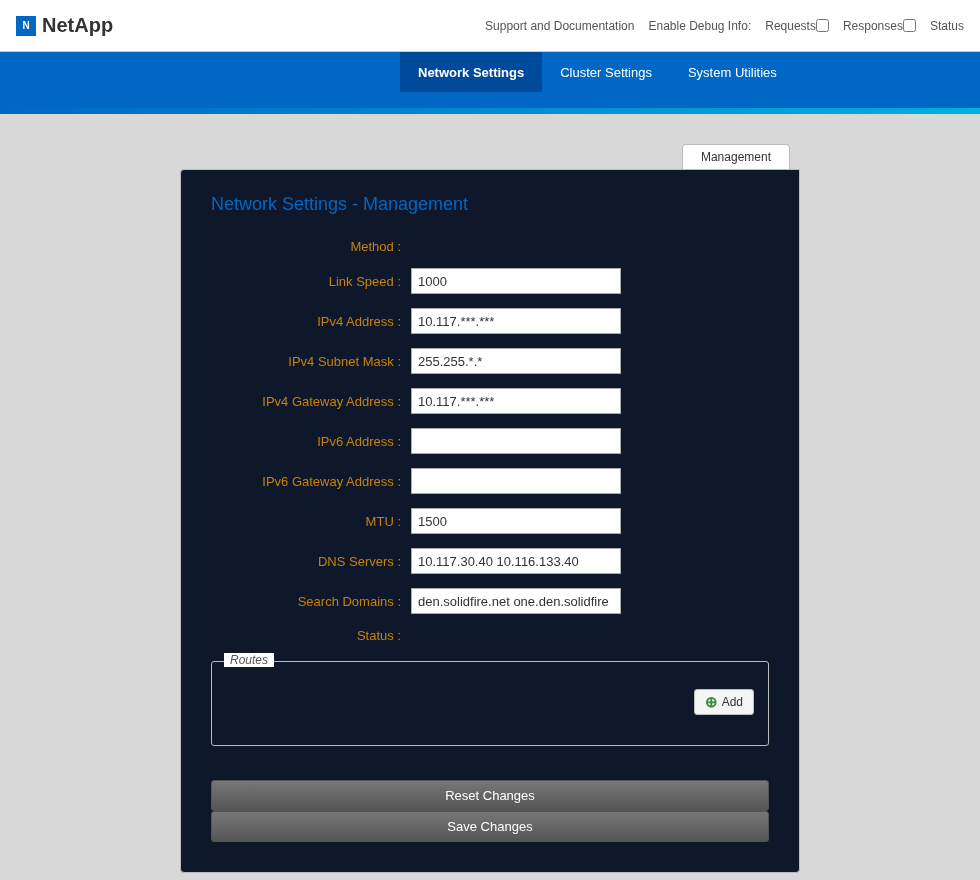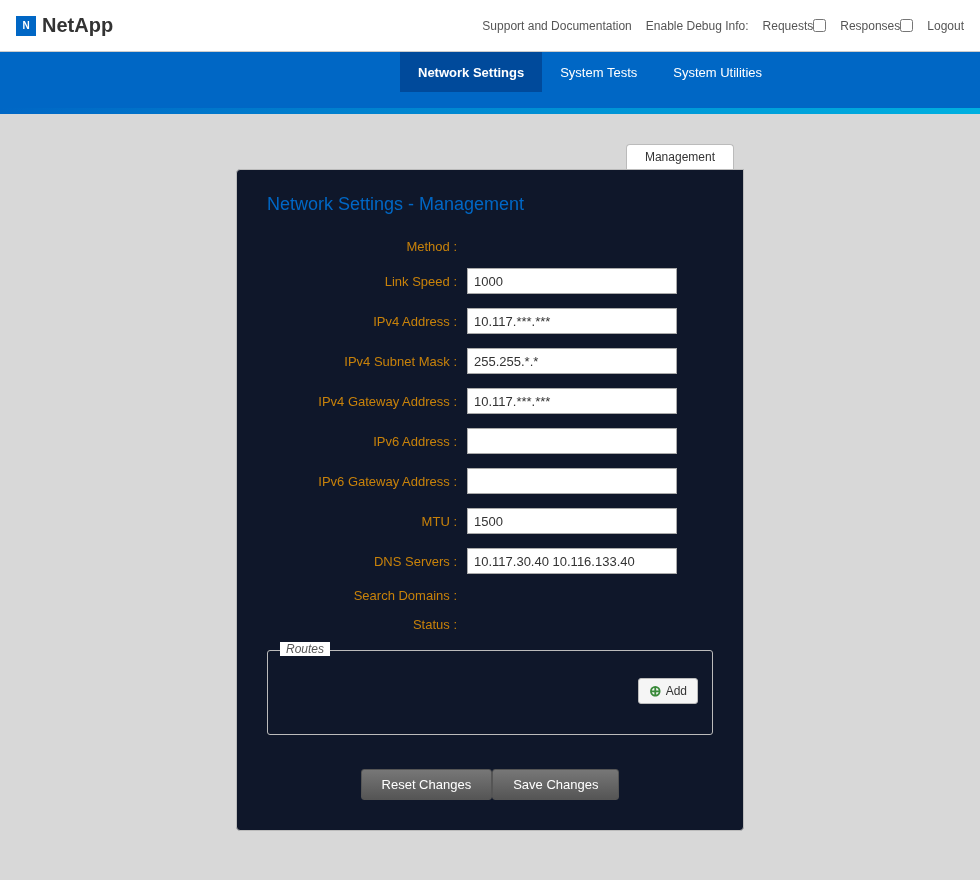--- a/index.html
+++ b/index.html
@@ -91,21 +91,21 @@
 
     
     .main-content {
       padding: 30px 20px;
       display: flex;
       justify-content: center;
     }
 
     
     .card-wrapper {
-      width: 508px;
+      width: 620px;
       position: relative;
     }
 
     .tab-row {
       display: flex;
       justify-content: flex-end;
       padding-right: 10px;
     }
 
     .tab-label {
@@ -215,20 +215,21 @@
       font-size: 15px;
       font-weight: bold;
     }
 
     
     .action-row {
       display: flex;
       justify-content: center;
       gap: 0;
       margin-top: 10px;
+      flex-direction: column;
     }
     .btn {
       padding: 7px 20px;
       border: 1px solid #555;
       border-radius: 3px;
       background: linear-gradient(to bottom, #777, #555);
       color: #fff;
       font-size: 13px;
       cursor: pointer;
     }
@@ -247,27 +248,27 @@
     <a href="#">Support and Documentation</a>
     <span>Enable Debug Info:</span>
     <div class="debug-group">
       <span>Requests</span>
       <input type="checkbox" style="">
     </div>
     <div class="debug-group">
       <span>Responses</span>
       <input type="checkbox" style="">
     </div>
-    <a href="#">Logout</a>
+    <a href="#">Status</a>
   </div>
 </div>
 
 <div class="nav-bar">
   <a class="nav-item active">Network Settings</a>
-  <a class="nav-item">System Tests</a>
+  <a class="nav-item">Cluster Settings</a>
   <a class="nav-item">System Utilities</a>
 </div>
 
 <div class="accent-bar"></div>
 
 <div class="main-content">
   <div class="card-wrapper">
 
     <div class="tab-row">
       <div class="tab-label active">Management</div>
@@ -306,20 +307,21 @@
       <div class="form-row">
         <div class="form-label">MTU :</div>
         <input class="form-input" type="text" value="1500" style="">
       </div>
       <div class="form-row">
         <div class="form-label">DNS Servers :</div>
         <input class="form-input" type="text" value="10.117.30.40 10.116.133.40" style="">
       </div>
       <div class="form-row">
         <div class="form-label">Search Domains :</div>
+        <input class="form-input" type="text" value="den.solidfire.net one.den.solidfire" style="">
       </div>
 
       <div class="form-row">
         <div class="form-label">Status :</div>
       </div>
 
       <div class="form-row" style="flex-direction:column; align-items:stretch; margin-left:0;">
         <div class="routes-section">
           <div class="routes-legend">Routes</div>
           <div class="routes-inner">

